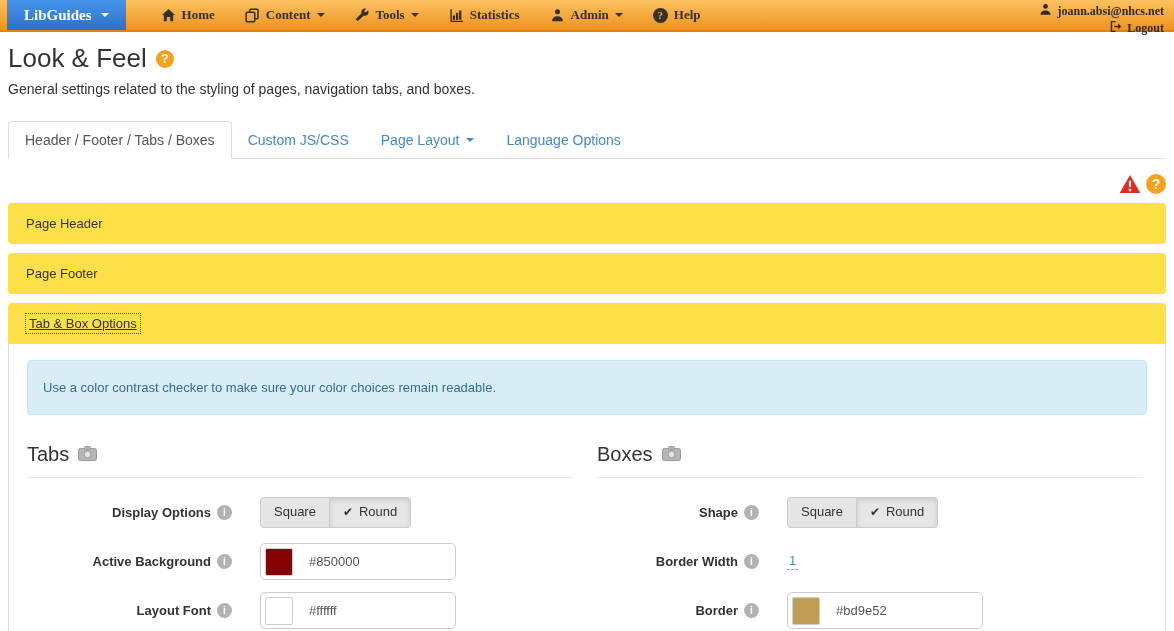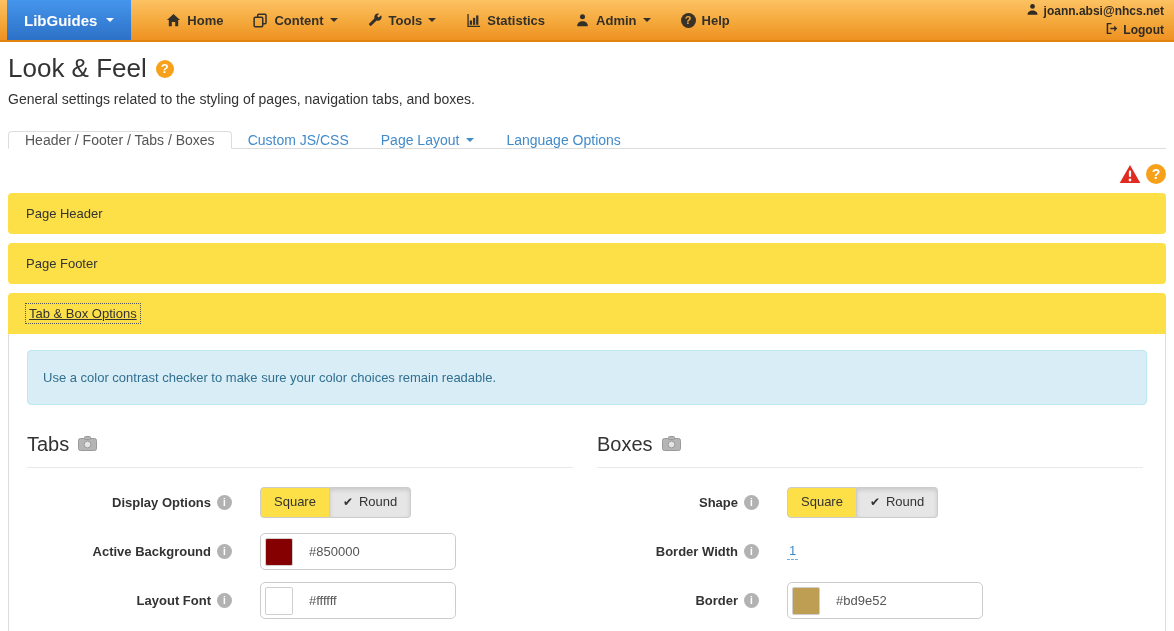--- a/index.html
+++ b/index.html
@@ -5,23 +5,24 @@
   * { box-sizing: border-box; }
   html, body { margin: 0; padding: 0; }
   body {
     width: 1174px; height: 631px; overflow: hidden;
     font-family: "Liberation Sans", sans-serif;
     background: #fff; color: #333;
   }
 
   
   .navbar {
-    height: 42px; display: flex; align-items: stretch;
+    height: 32px; display: flex; align-items: stretch;
     background: linear-gradient(180deg, #fcc262 0%, #f4a638 60%, #ee9122 100%);
     border-bottom: 2px solid #e1830e;
+    font-family: Liberation Serif, serif;
   }
   .brand {
     margin-left: 7px; padding: 0 17px;
     background: linear-gradient(180deg, #4595ec, #2d71c8);
     color: #fff; font-size: 15px; font-weight: bold;
     display: flex; align-items: center; gap: 9px; cursor: pointer;
   }
   .caret { width: 0; height: 0; border-left: 4px solid transparent; border-right: 4px solid transparent; border-top: 4px solid currentColor; display: inline-block; }
   .nav-items { display: flex; align-items: stretch; margin-left: 20px; }
   .nav-item {
@@ -50,21 +51,21 @@
   .qcircle-orange {
     width: 18px; height: 18px; border-radius: 50%; background: #f7a11a;
     color: #fff; font-size: 13px; font-weight: bold;
     display: inline-flex; align-items: center; justify-content: center; cursor: pointer;
   }
   .page-subtitle { margin: 0 0 24px; font-size: 14px; color: #333; }
 
   
   .tabbar { display: flex; border-bottom: 1px solid #ddd; }
   .tab {
-    padding: 0 16px; font-size: 14px; color: #428bca; cursor: pointer;
+    padding: 10px 16px; font-size: 14px; color: #428bca; cursor: pointer;
     margin-bottom: -1px; display: flex; align-items: center; gap: 7px;
   }
   .tab.active {
     background: #fff; border: 1px solid #ddd; border-bottom-color: #fff;
     border-radius: 4px 4px 0 0; color: #555; cursor: default;
   }
 
   
   .icon-row { display: flex; justify-content: flex-end; align-items: center; gap: 5px; padding: 15px 0 9px; }
 
@@ -107,21 +108,21 @@
   .control { margin-left: 28px; display: flex; align-items: center; }
   .info-icon {
     width: 15px; height: 15px; border-radius: 50%; background: #b2b2b2;
     color: #fff; font-size: 10px; font-weight: bold; font-style: normal;
     display: inline-flex; align-items: center; justify-content: center;
     flex: none; cursor: pointer;
   }
 
   .btn-group { display: inline-flex; }
   .btn {
-    font-family: inherit; font-size: 13px; color: #333; background: #fde047;
+    font-family: inherit; font-size: 13px; color: #333; background: #e5e5e5;
     border: 1px solid #ccc; padding: 6px 13px; cursor: pointer;
     display: inline-flex; align-items: center; gap: 6px; line-height: 1.3;
   }
   .btn:first-child { border-radius: 4px 0 0 4px; }
   .btn:last-child { border-radius: 0 4px 4px 0; border-left: none; }
   .btn.active { background: #e6e6e6; box-shadow: inset 0 2px 4px rgba(0,0,0,.13); }
   .btn .check { font-size: 12px; }
 
   .color-input {
     width: 196px; height: 37px; background: #fff;

